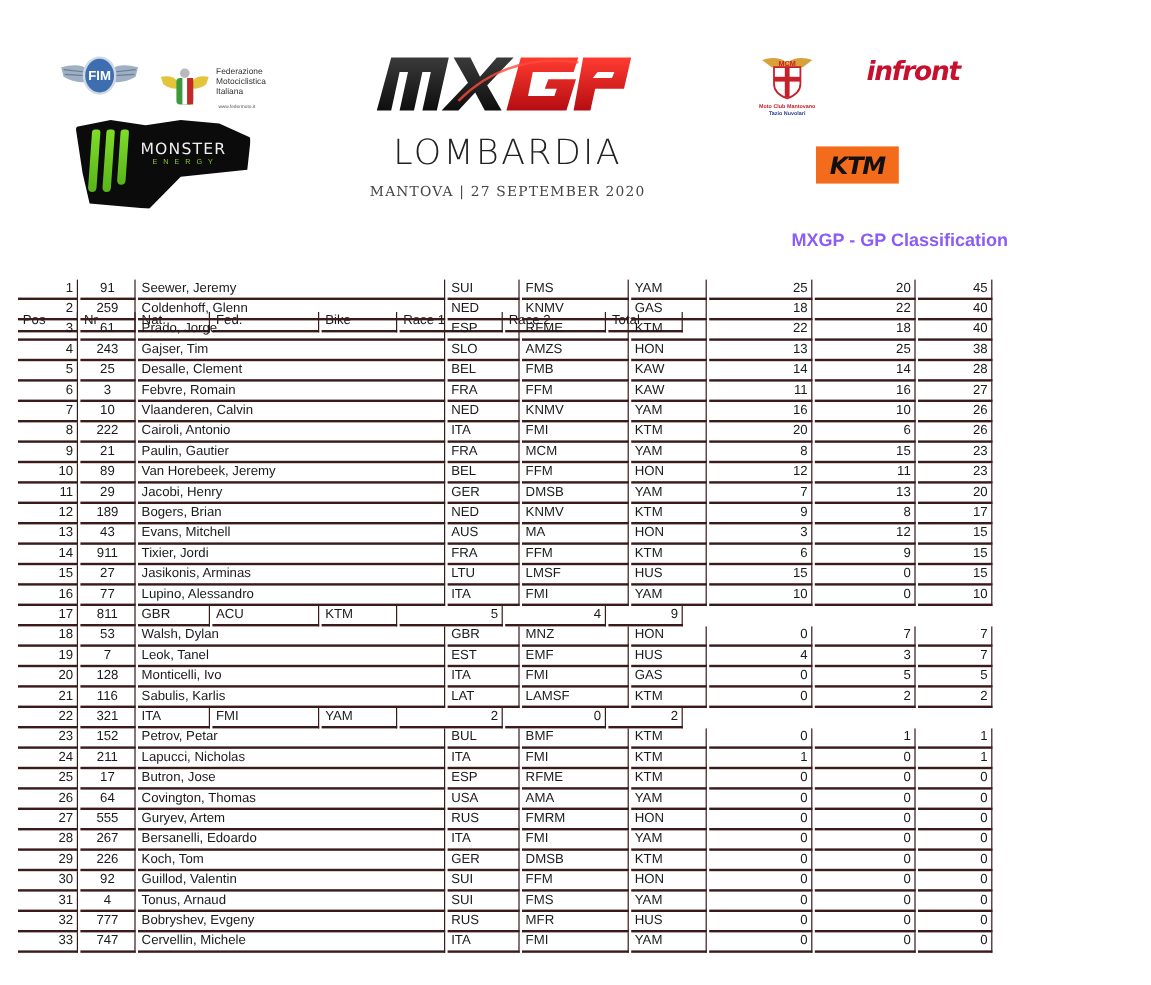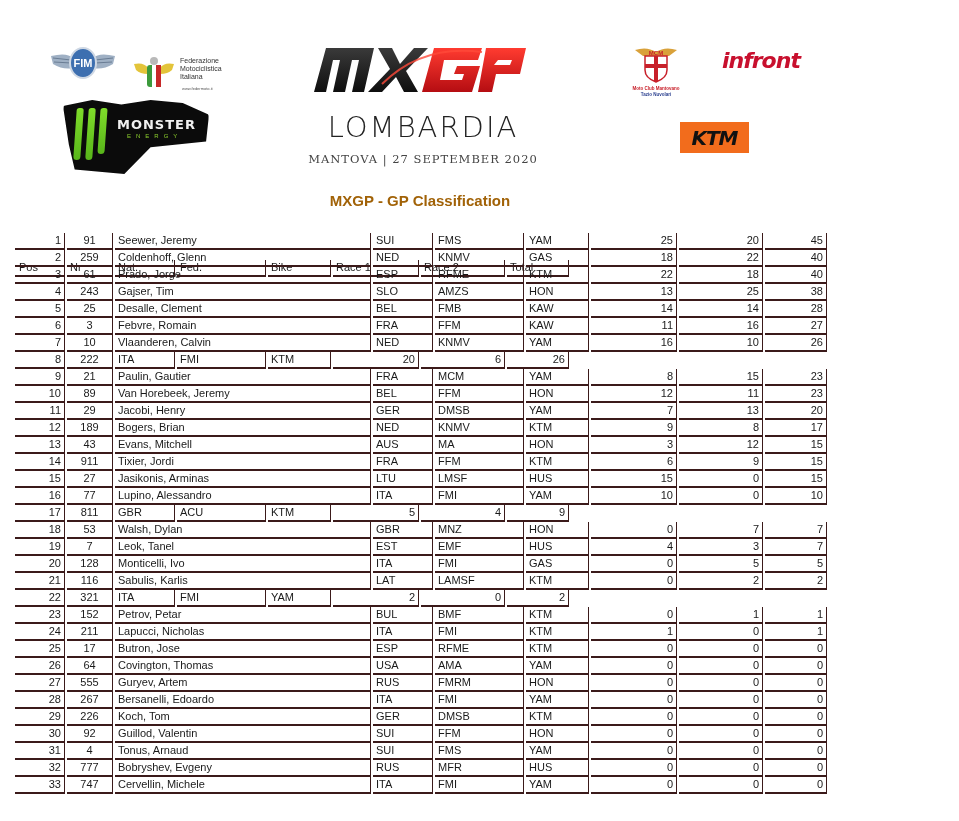--- a/index.html
+++ b/index.html
@@ -9,35 +9,35 @@
   .logo { position:absolute; }
   .fim { left:49px; top:46px; width:68px; height:34px; }
   .fmi { left:134px; top:52px; width:92px; height:42px; }
   .fmi .badge { position:absolute; left:0; top:2px; width:40px; height:36px; }
   .fmi .txt { position:absolute; left:46px; top:5px; font-size:7px; line-height:8px; color:#333; }
   .fmi .url { position:absolute; left:48px; top:34px; font-size:4px; color:#555; }
 
   .monster { left:63px; top:100px; width:146px; height:74px; }
   .monster .bg { position:absolute; inset:0; background:#0b0b0b; border-radius:10px 20px 14px 24px; clip-path:polygon(0 8%,20% 0,40% 6%,60% 0,82% 4%,100% 20%,98% 56%,60% 64%,42% 100%,8% 94%,4% 60%); }
   .monster .claw { position:absolute; top:8px; width:7px; height:52px; background:linear-gradient(#7fdc2a,#58b51a); border-radius:3px 3px 4px 4px; transform:skewX(-4deg); }
-  .monster .name { position:absolute; left:54px; top:17px; color:#f0f0f0; font-weight:bold; font-size:13px; letter-spacing:1px; font-family:"DejaVu Sans", sans-serif; }
+  .monster .name { position:absolute; left:54px; top:17px; color:#f0f0f0; font-weight:normal; font-size:13px; letter-spacing:1px; font-family:"DejaVu Sans", sans-serif; }
   .monster .energy { position:absolute; left:64px; top:33px; color:#8ccf2d; font-size:6px; letter-spacing:5px; }
 
   .mxgp { left:312px; top:44px; width:216px; height:52px; }
   .lombardia { position:absolute; left:307px; top:110px; width:232px; text-align:center; font-family:"DejaVu Sans", sans-serif; font-size:29px; letter-spacing:2px; color:#222; font-weight:300; }
   .subline { position:absolute; left:307px; top:152px; width:232px; text-align:center; font-family:"DejaVu Serif", serif; font-size:11.5px; letter-spacing:1px; color:#444; }
 
   .mcm { left:627px; top:44px; width:58px; height:56px; }
   .mcm .t { position:absolute; width:58px; text-align:center; font-size:4.5px; font-weight:bold; color:#c8202a; }
   .infront { left:722px; top:48px; font-size:22px; font-weight:bold; color:#c8102e; font-style:italic; letter-spacing:-1px; font-family:"DejaVu Sans", sans-serif; }
   .ktm { left:680px; top:122px; width:69px; height:31px; background:#f26c1c; }
   .ktm span { position:absolute; left:0; right:0; top:4px; text-align:center; font-weight:bold; font-style:italic; font-size:20px; color:#111; letter-spacing:-1px; font-family:"DejaVu Sans", sans-serif; }
 
   
-  .doc-title { position:absolute; left:0; width:840px; top:192px; text-align:center; font-weight:bold; font-size:15px; color:#a16207; }
+  .doc-title { position:absolute; left:0; width:840px; top:192px; text-align:right; font-weight:bold; font-size:15px; color:#8b5cf6; }
 
   
   .grid { position:absolute; left:15px; top:216px; }
   .row { display:flex; height:17px; }
   .cell { box-sizing:border-box; height:17px; margin-right:2px; border-bottom:2px solid #3b1a1a; border-right:1px solid #3b1a1a; font-size:11px; line-height:15px; padding:0 3px; white-space:nowrap; overflow:hidden; color:#1a1a1a; }
   .row.header .cell { border-right:1px solid #3b1a1a;margin-top:44px; }
   .num { text-align:right; }
   .c-pos { width:50px; padding-left:4px; }
   .c-nr { width:46px;text-align:center; }
   .c-rider { width:256px; }
@@ -219,20 +219,21 @@
     <div class="cell c-nat">NED</div>
     <div class="cell c-fed">KNMV</div>
     <div class="cell c-bike">YAM</div>
     <div class="cell c-r1 num">16</div>
     <div class="cell c-r2 num">10</div>
     <div class="cell c-tot num">26</div>
   </div>
       <div class="row">
     <div class="cell c-pos num">8</div>
     <div class="cell c-nr num">222</div>
+    <div class="cell c-rider">Cairoli, Antonio</div>
     <div class="cell c-nat">ITA</div>
     <div class="cell c-fed">FMI</div>
     <div class="cell c-bike">KTM</div>
     <div class="cell c-r1 num">20</div>
     <div class="cell c-r2 num">6</div>
     <div class="cell c-tot num">26</div>
   </div>
       <div class="row">
     <div class="cell c-pos num">9</div>
     <div class="cell c-nr num">21</div>

